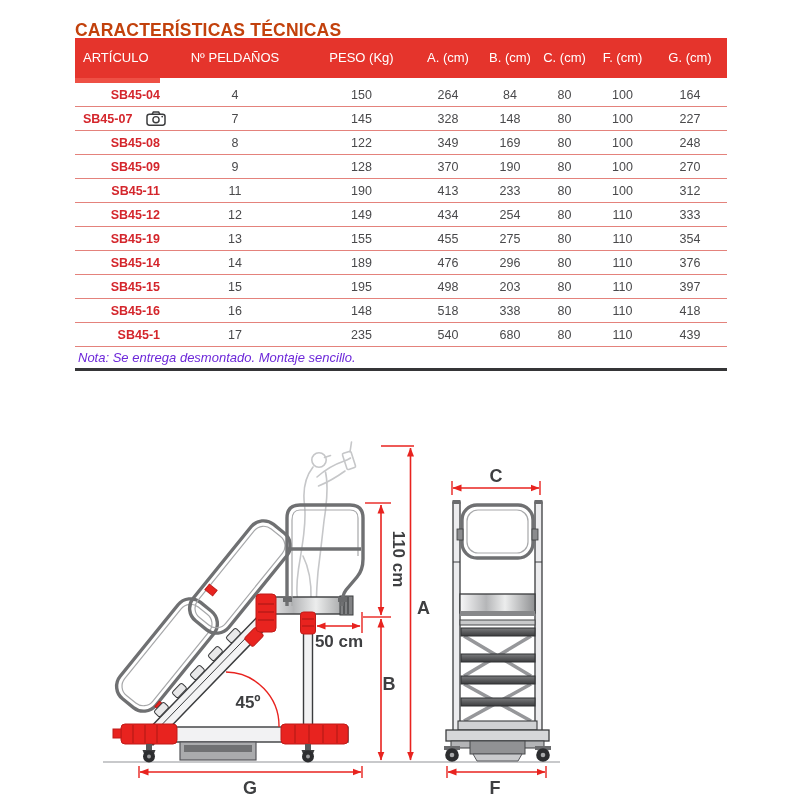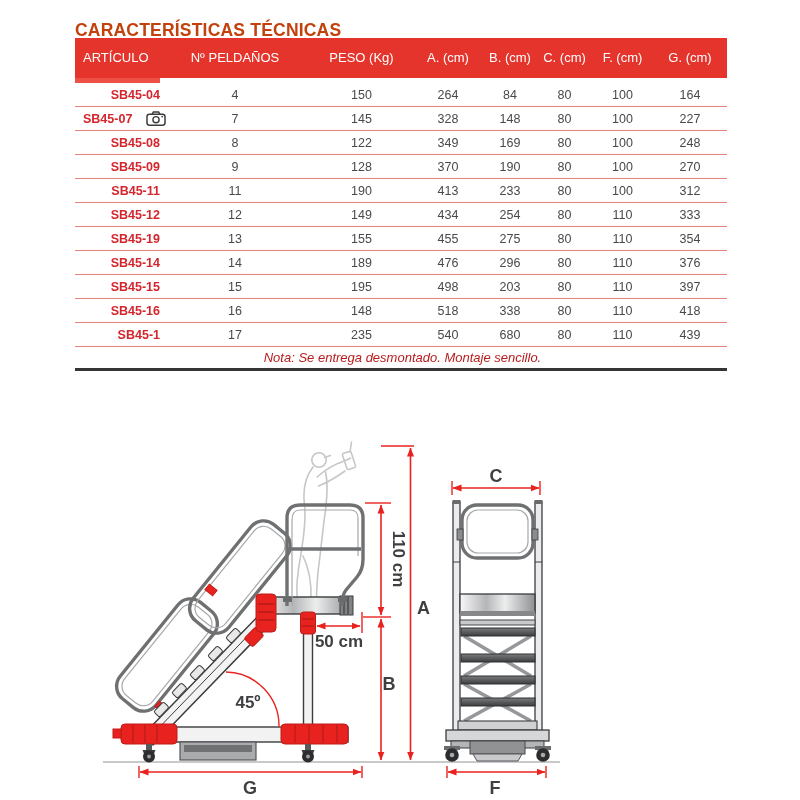--- a/index.html
+++ b/index.html
@@ -25,22 +25,22 @@
     content:"";position:absolute;left:0;bottom:-5px;width:85px;height:5px;background:#ee5045;
   }
   table.spec tbody td{
     height:23px;border-bottom:1px solid #e4827c;
     font-size:12.5px;color:#49494b;text-align:center;padding:0;white-space:nowrap;
   }
   table.spec tbody td.art{
     text-align:right;padding-left:8px;color:#d4262c;font-weight:bold;
   }
   table.spec tr.note-row td{
-    border-bottom:3px solid #353537;text-align:center;font-style:italic;
-    font-size:13px;color:#b91c1c;height:21px;padding-left:3px;font-weight:normal;
+    border-bottom:3px solid #353537;text-align:left;font-style:italic;
+    font-size:13px;color:#6d28d9;height:21px;padding-left:3px;font-weight:normal;
   }
   .cam{vertical-align:-3px;margin-left:14px;}
   svg.diagram{position:absolute;left:0;top:440px;width:800px;height:360px;}
   svg.diagram text{font-family:"Liberation Sans",sans-serif;fill:#3e3f41;font-weight:bold;}
   .dim{stroke:#e8231f;stroke-width:1.6;fill:none;}
   .dimthin{stroke:#e8231f;stroke-width:1.4;fill:none;}
   .tube{stroke:#6f7072;stroke-width:3.4;fill:none;}
   .tube-in{stroke:#a7a8aa;stroke-width:1.2;fill:none;}
   .steel{fill:#f3f3f4;stroke:#3b3c3e;stroke-width:1.5;}
   .red{fill:#e8231f;stroke:#c01b18;stroke-width:1;}

